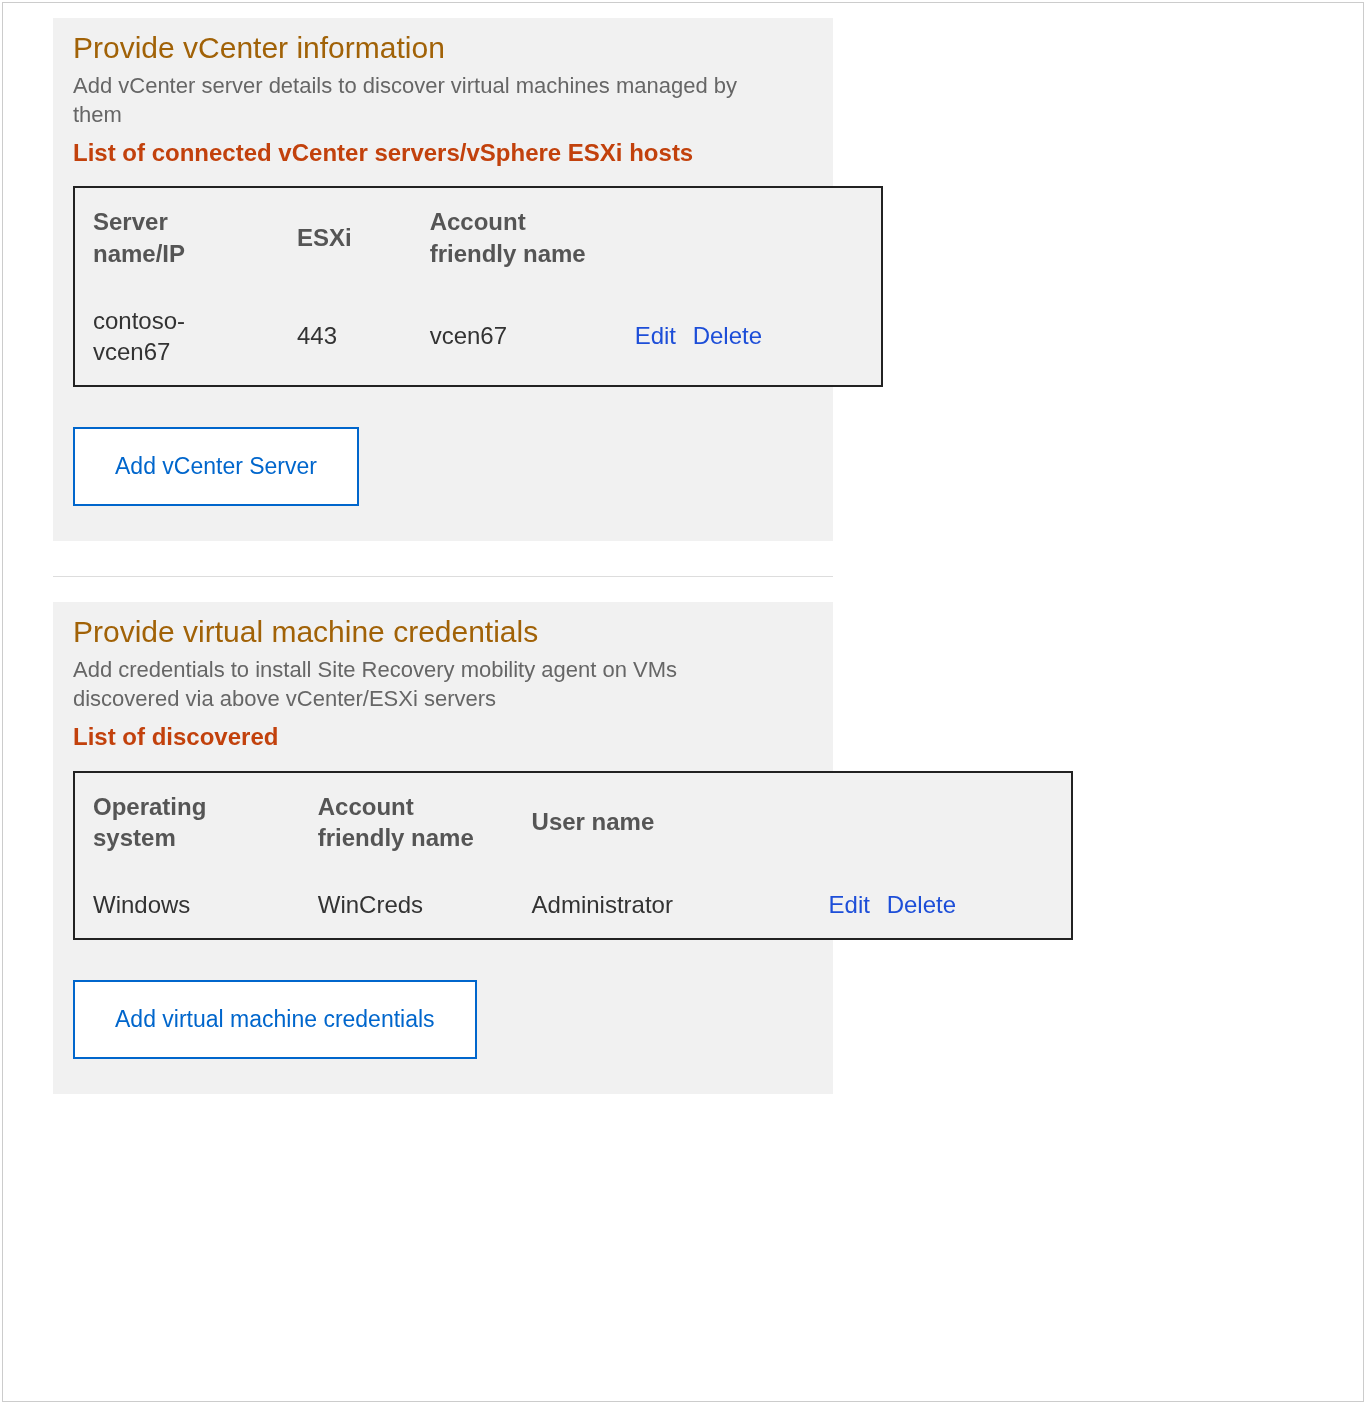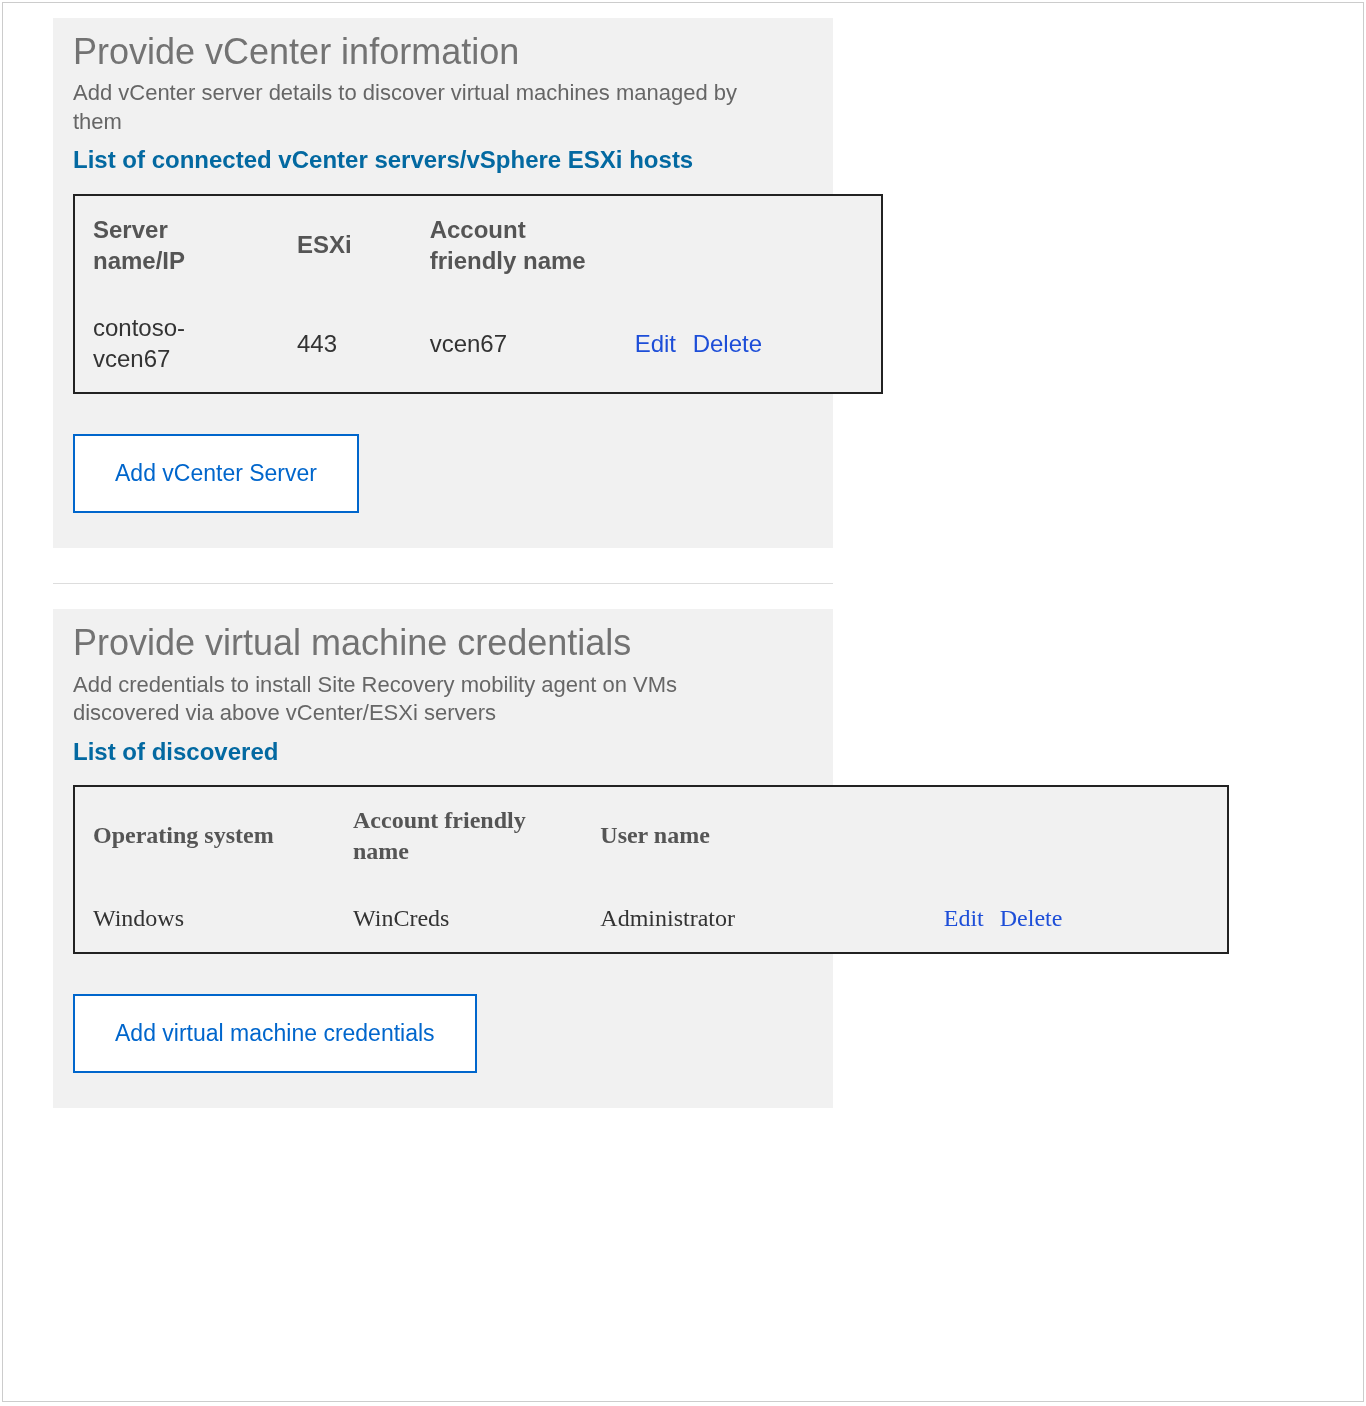--- a/index.html
+++ b/index.html
@@ -20,37 +20,37 @@
     .panel {
       background: #f1f1f1;
       width: 780px;
       margin-bottom: 10px;
       padding-bottom: 35px;
     }
     .panel-inner {
       padding: 12px 20px 0 20px;
     }
     .section-title {
-      font-size: 36px;
+      font-size: 30px;
       font-weight: 400;
-      color: #737373;
+      color: #a16207;
       margin-bottom: 6px;
       line-height: 1.2;
     }
     .section-desc {
       font-size: 22px;
       color: #666666;
       line-height: 1.3;
       margin-bottom: 8px;
       max-width: 700px;
     }
     .list-label {
       font-size: 24px;
       font-weight: 600;
-      color: #0369a1;
+      color: #c2410c;
       line-height: 1.3;
       margin-bottom: 18px;
       max-width: 700px;
     }
     .table-wrap {
       position: relative;
     }
     table {
       border-collapse: collapse;
       font-size: 24px;
@@ -101,21 +101,21 @@
     .t1 th:nth-child(1), .t1 td:nth-child(1){ width: 170px; }
     .t1 th:nth-child(2), .t1 td:nth-child(2){ width: 110px; }
     .t1 th:nth-child(3), .t1 td:nth-child(3){ width: 170px; }
     .t1 th:nth-child(4), .t1 td:nth-child(4){ width: 220px; }
     .t1 { width: 810px; }
     
     .t2 th:nth-child(1), .t2 td:nth-child(1){ width: 190px; }
     .t2 th:nth-child(2), .t2 td:nth-child(2){ width: 180px; }
     .t2 th:nth-child(3), .t2 td:nth-child(3){ width: 250px; }
     .t2 th:nth-child(4), .t2 td:nth-child(4){ width: 220px; }
-    .t2 { width: 1156px; font-family: Liberation Serif, serif; }
+    .t2 { width: 1000px; }
   </style>
 </head>
 <body>
 
 <div class="outer-border">
 
   <div class="panel">
     <div class="panel-inner">
       <h2 class="section-title">Provide vCenter information</h2>
       <p class="section-desc">Add vCenter server details to discover virtual machines managed by them</p>

